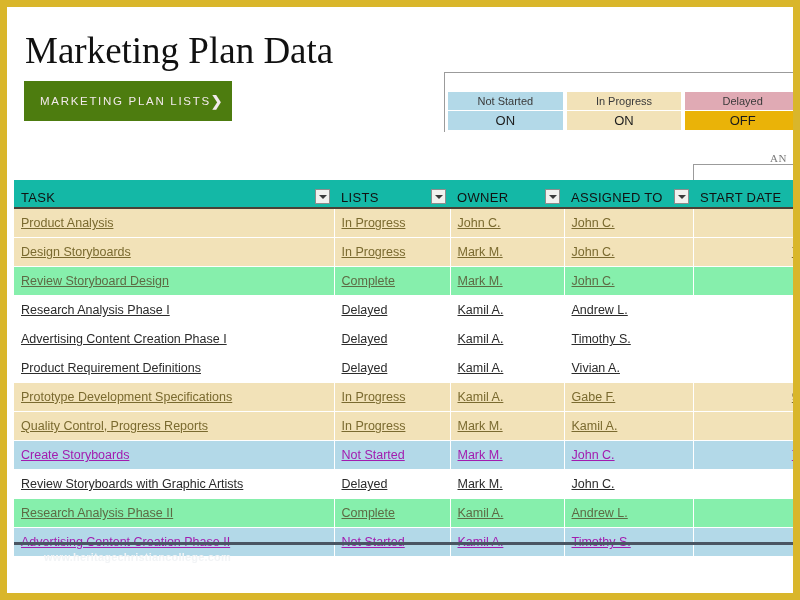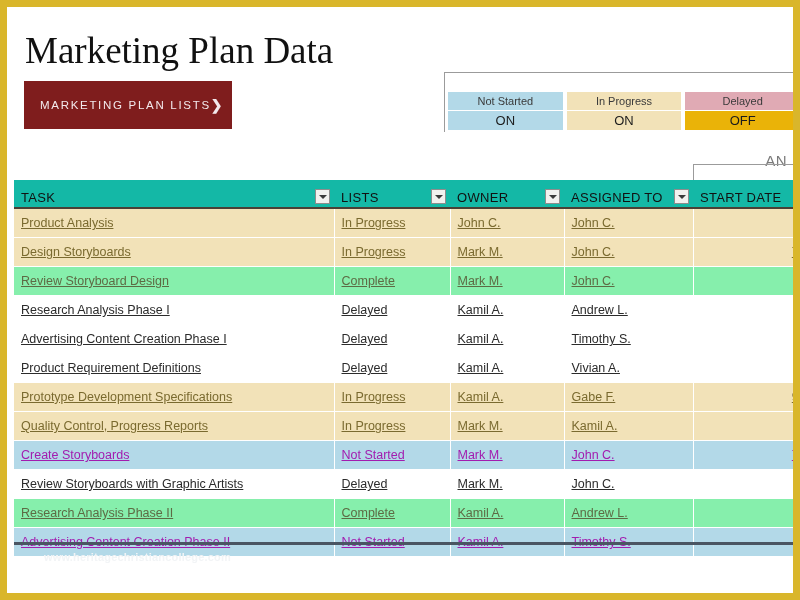--- a/index.html
+++ b/index.html
@@ -26,22 +26,22 @@
     font-family: "Liberation Serif", serif;
     font-size: 37px;
     color: #111111;
     letter-spacing: 0px;
     white-space: nowrap;
   }
 
   #lists-button {
     position: absolute;
     left: 17px; top: 74px;
-    width: 208px; height: 48px;
-    background: #7f1d1d;
+    width: 208px; height: 40px;
+    background: #4d7c0f;
     color: #f3e9ec;
     display: flex;
     align-items: center;
     font-size: 11.5px;
     letter-spacing: 1.7px;
     box-sizing: border-box;
     padding: 0 12px 0 16px;
     cursor: pointer;
     text-align: center;
   }
@@ -80,23 +80,24 @@
     color: #3a3a3a;
     box-sizing: border-box;
   }
   .legend-name { border-bottom: 1.5px solid #ffffff; }
   .legend-state { font-size: 13px; color: #1c1c1c; cursor: pointer; }
 
   
   #partial-label {
     position: absolute;
     right: 6px; top: 145px;
-    font-size: 15px;
+    font-size: 11px;
     color: #7a7a7a;
     letter-spacing: .5px;
+    font-family: Liberation Serif, serif;
   }
   #partial-box {
     position: absolute;
     left: 686px; top: 157px;
     right: 0px; height: 26px;
     border: 1px solid #9b9b9b;
     border-right: none;
     border-bottom: none;
     box-sizing: border-box;
   }

